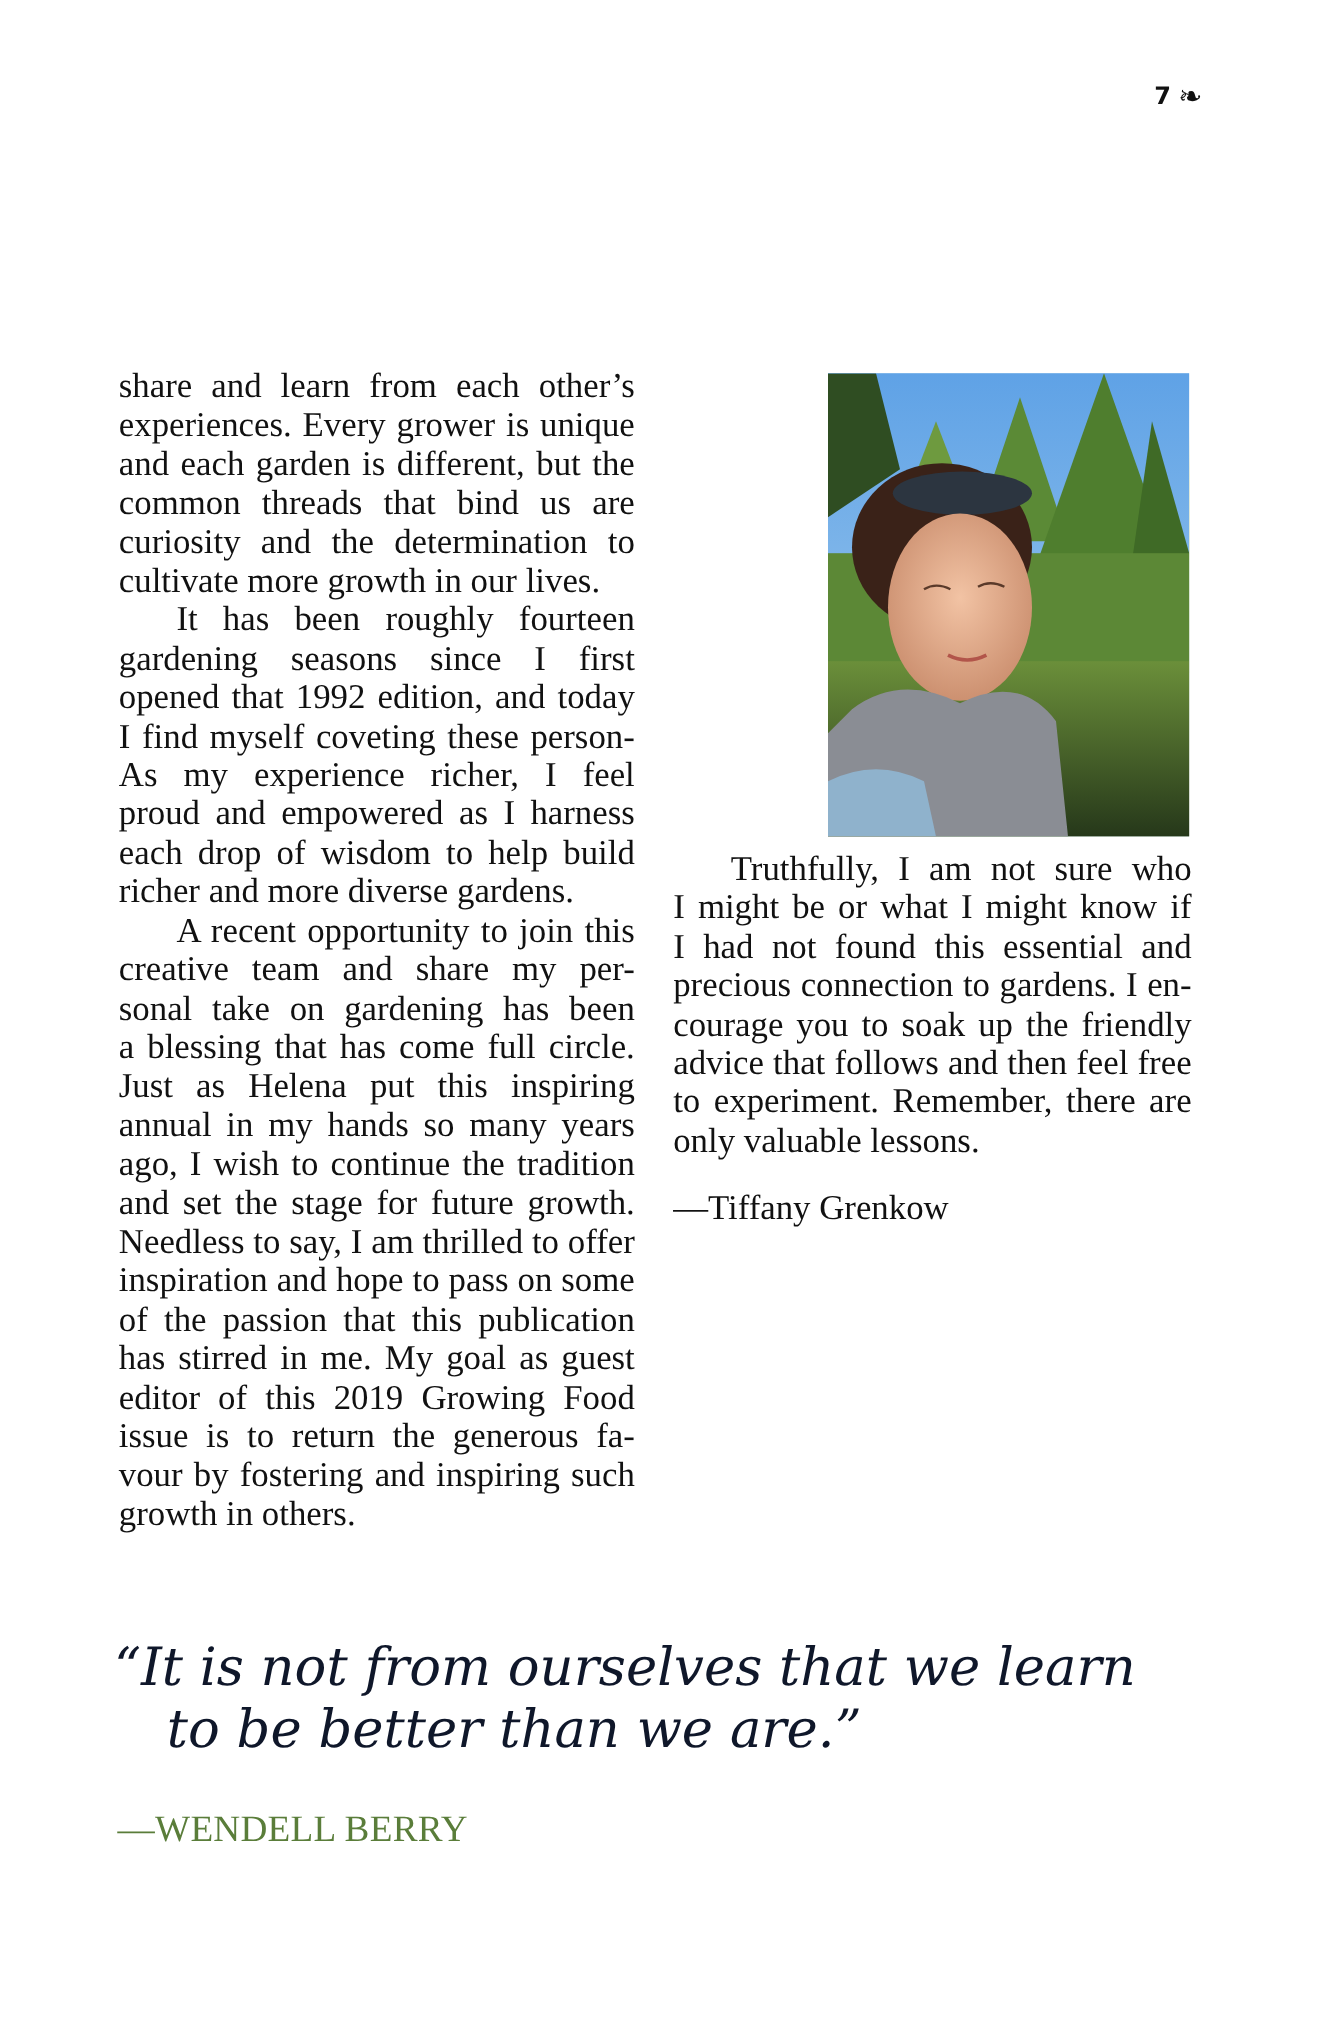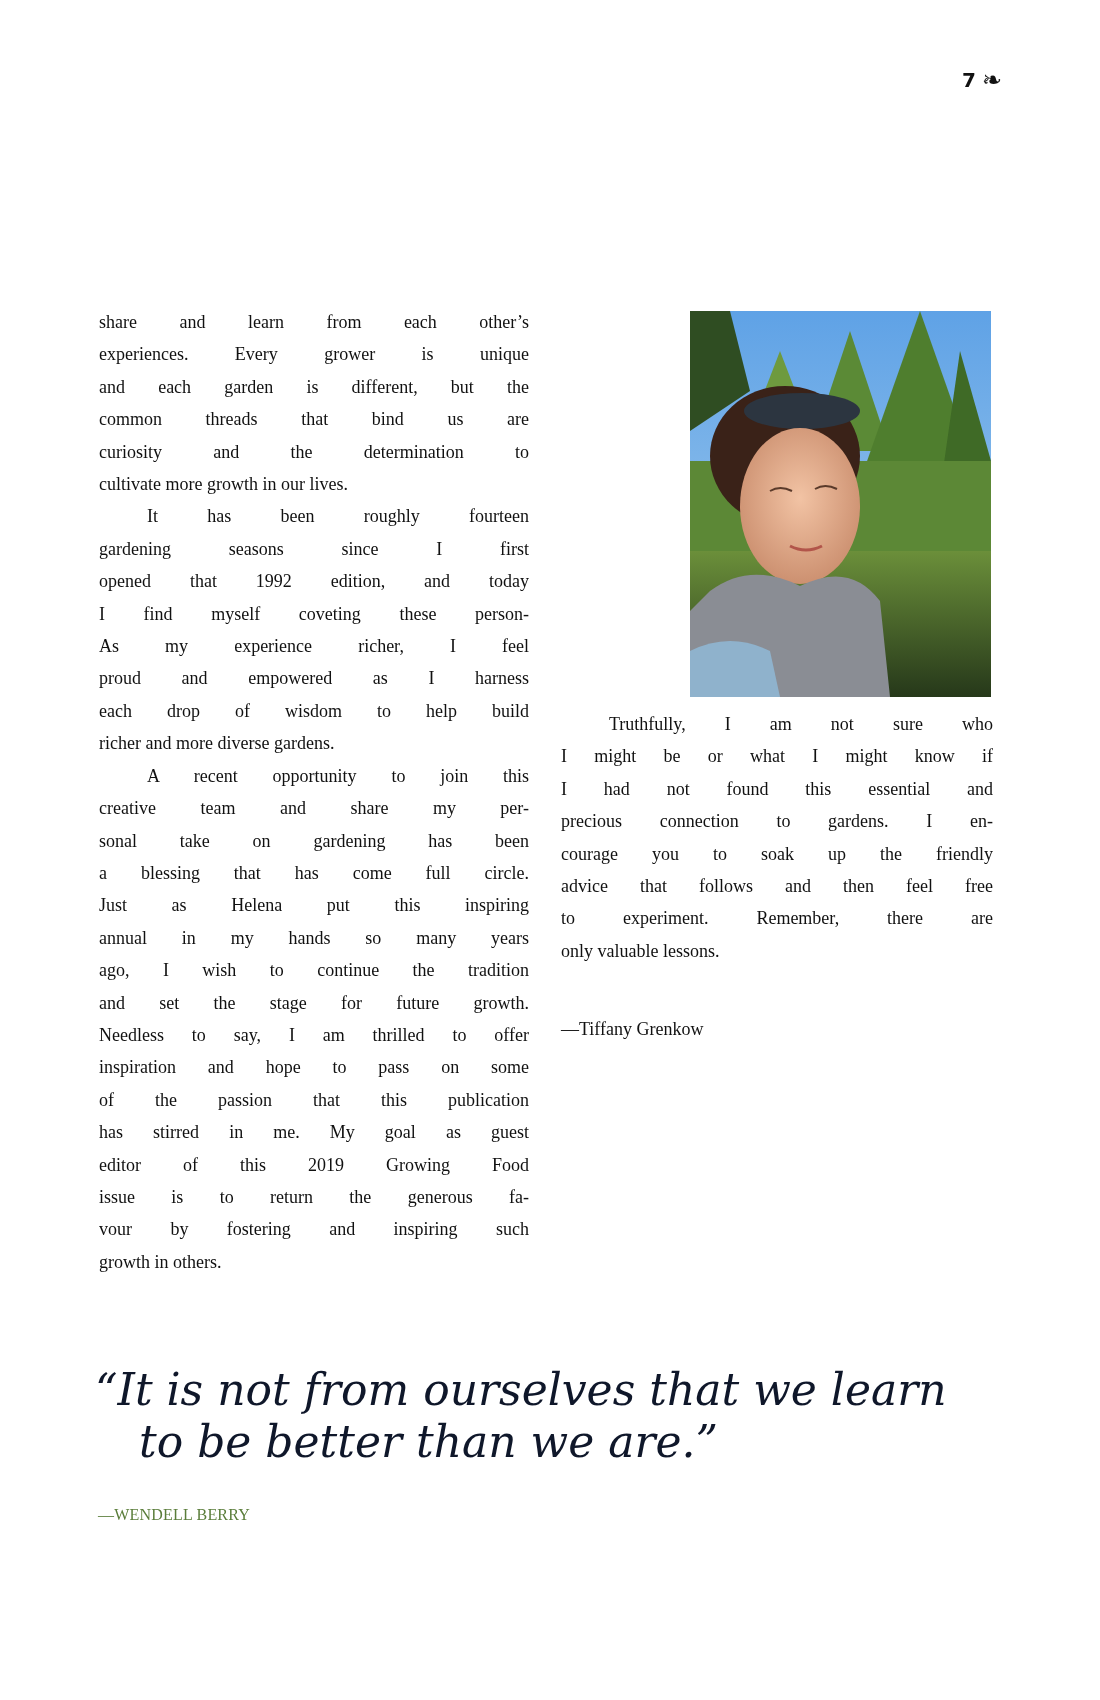--- a/index.html
+++ b/index.html
@@ -31,21 +31,21 @@
     }
     .fleuron {
       font-family: "DejaVu Sans", sans-serif;
       font-size: 24px;
       line-height: 1;
       color: #111;
     }
     .column {
       position: absolute;
       font-family: "Liberation Serif", "DejaVu Serif", serif;
-      font-size: 18px;
+      font-size: 29px;
       line-height: 32.4px;
       text-align: justify;
       hyphens: manual;
     }
     .col-left {
       left: 99px;
       top: 306px;
       width: 430px;
     }
     .col-right {
@@ -59,21 +59,21 @@
       text-align-last: justify;
       white-space: nowrap;
     }
     .line.last {
       text-align-last: left;
     }
     .line.indent {
       padding-left: 48px;
     }
     .signature {
-      margin-top: 46px;
+      margin-top: 24px;
     }
     .photo {
       position: absolute;
       left: 690px;
       top: 311px;
       width: 301px;
       height: 386px;
       overflow: hidden;
       background: linear-gradient(180deg, #7fb6e8 0%, #a8cfe8 12%, #6f9a4a 22%, #4f7a32 55%, #2f4a22 100%);
     }
@@ -99,21 +99,21 @@
     }
     .pull-quote .q-line.second {
       padding-left: 8px;
       margin-left: 36px;
     }
     .quote-attribution {
       position: absolute;
       left: 98px;
       top: 1506px;
       font-family: "Liberation Serif", "DejaVu Serif", serif;
-      font-size: 16px;
+      font-size: 31px;
       color: #5a7d3a;
       letter-spacing: 0.2px;
     }
   </style>
 </head>
 <body>
 
 <div class="page-header">
   <span class="page-number">7</span>
   <span class="fleuron">❧</span>

